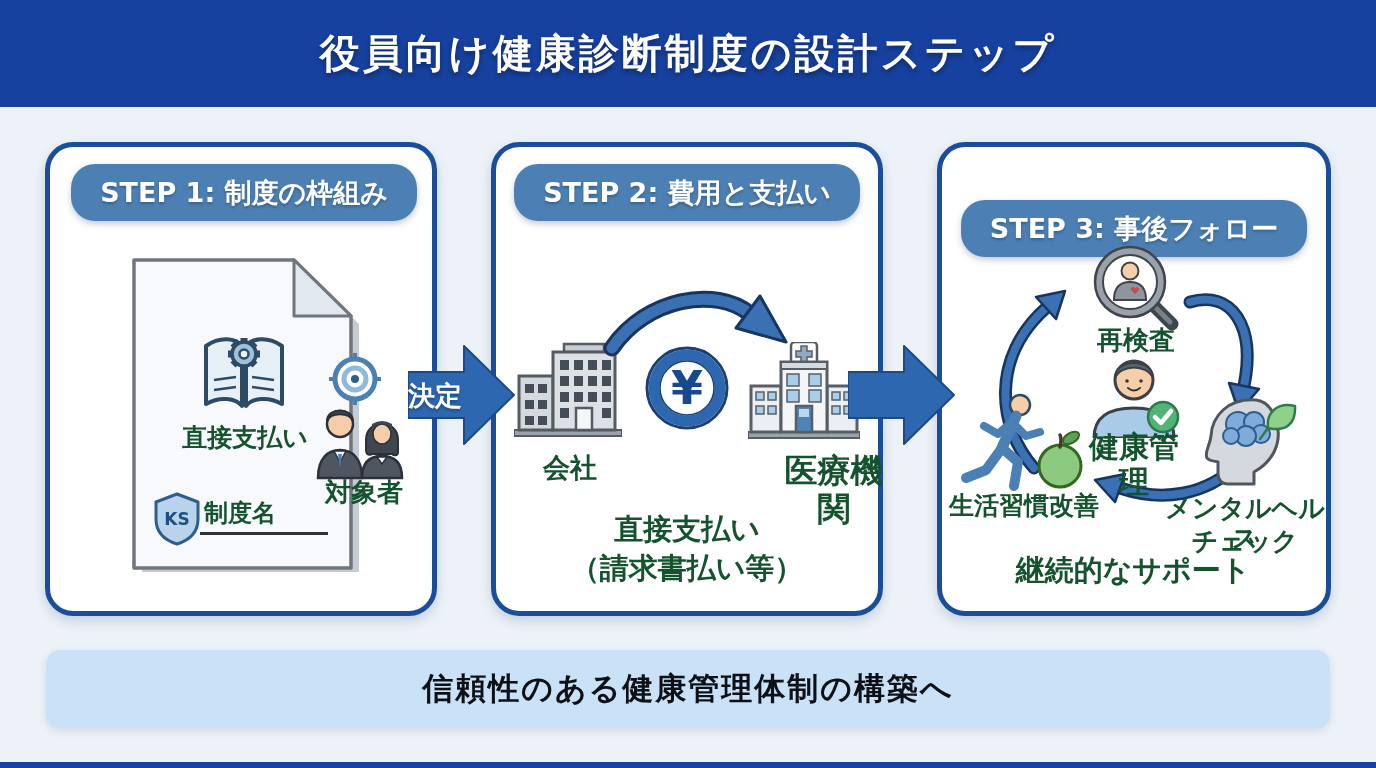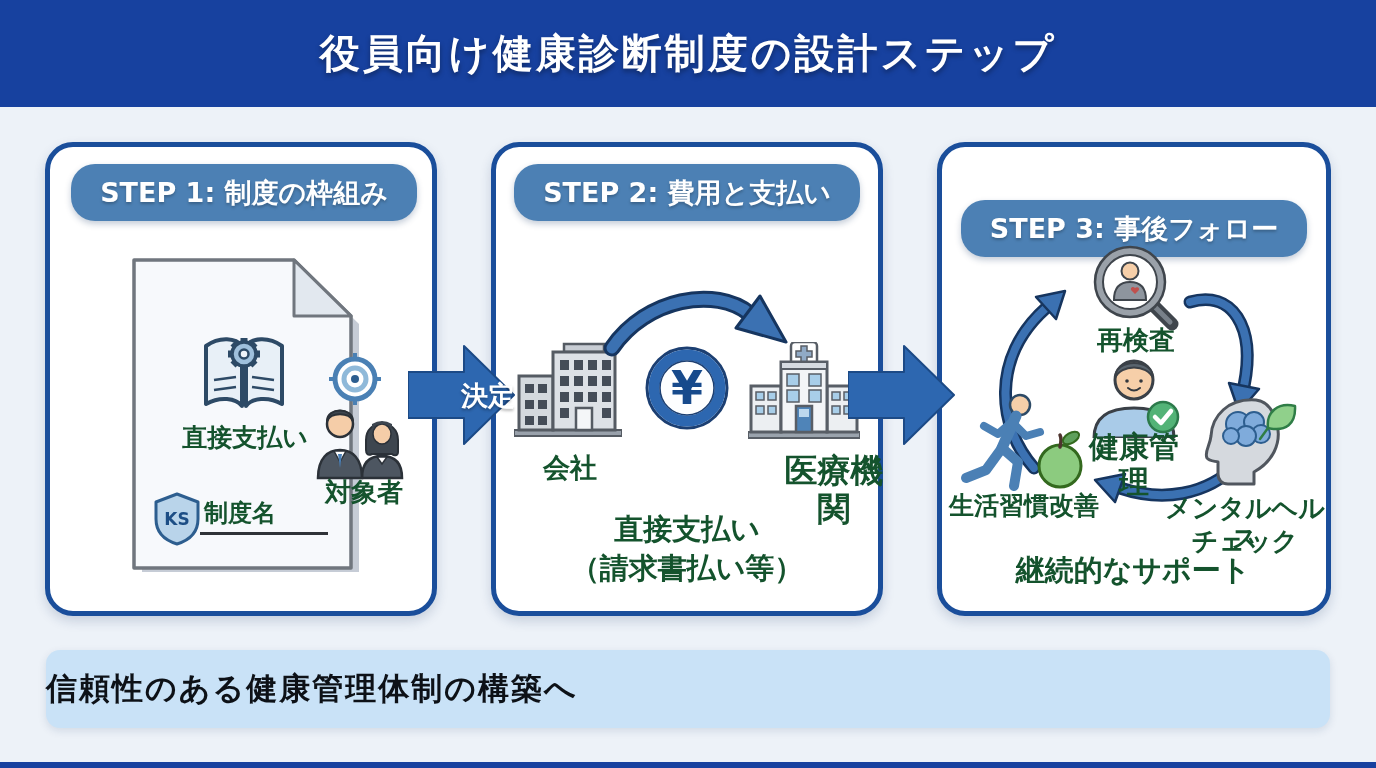--- a/index.html
+++ b/index.html
@@ -34,28 +34,27 @@
     color:#ffffff; font-size:27px; font-weight:bold;
     text-shadow:0 2px 3px rgba(0,0,0,0.25);
     box-shadow:0 3px 6px rgba(20,50,100,0.25);
     z-index:3;
   }
   .label {
     font-weight:bold; color:#14532d; text-align:center;
     line-height:1.15; z-index:4;
   }
   .arrow-label {
-    color:#ffffff; font-weight:bold; text-align:right; z-index:6;
+    color:#ffffff; font-weight:bold; text-align:left; z-index:6;
     text-shadow:0 2px 3px rgba(0,0,0,0.3);
-    margin-left:13px;
   }
   .footer-bar {
     left:46px; top:650px; width:1284px; height:78px;
     background:#c9e2f7; border-radius:14px;
-    display:flex; align-items:center; 
+    display:flex; align-items:center; justify-content:center;
     box-shadow:0 3px 8px rgba(20,50,100,0.12);
   }
   .footer-text { font-size:31px; font-weight:bold; color:#0d1117; letter-spacing:2px; }
   .bottom-strip { left:0; top:762px; width:1376px; height:6px; background:#17419f; }
   .underline-rule { background:#2f3338; height:3px; z-index:4; }
   svg { display:block; }
   .z2{z-index:2} .z3{z-index:3} .z4{z-index:4} .z5{z-index:5}
 </style>
 </head>
 <body>

